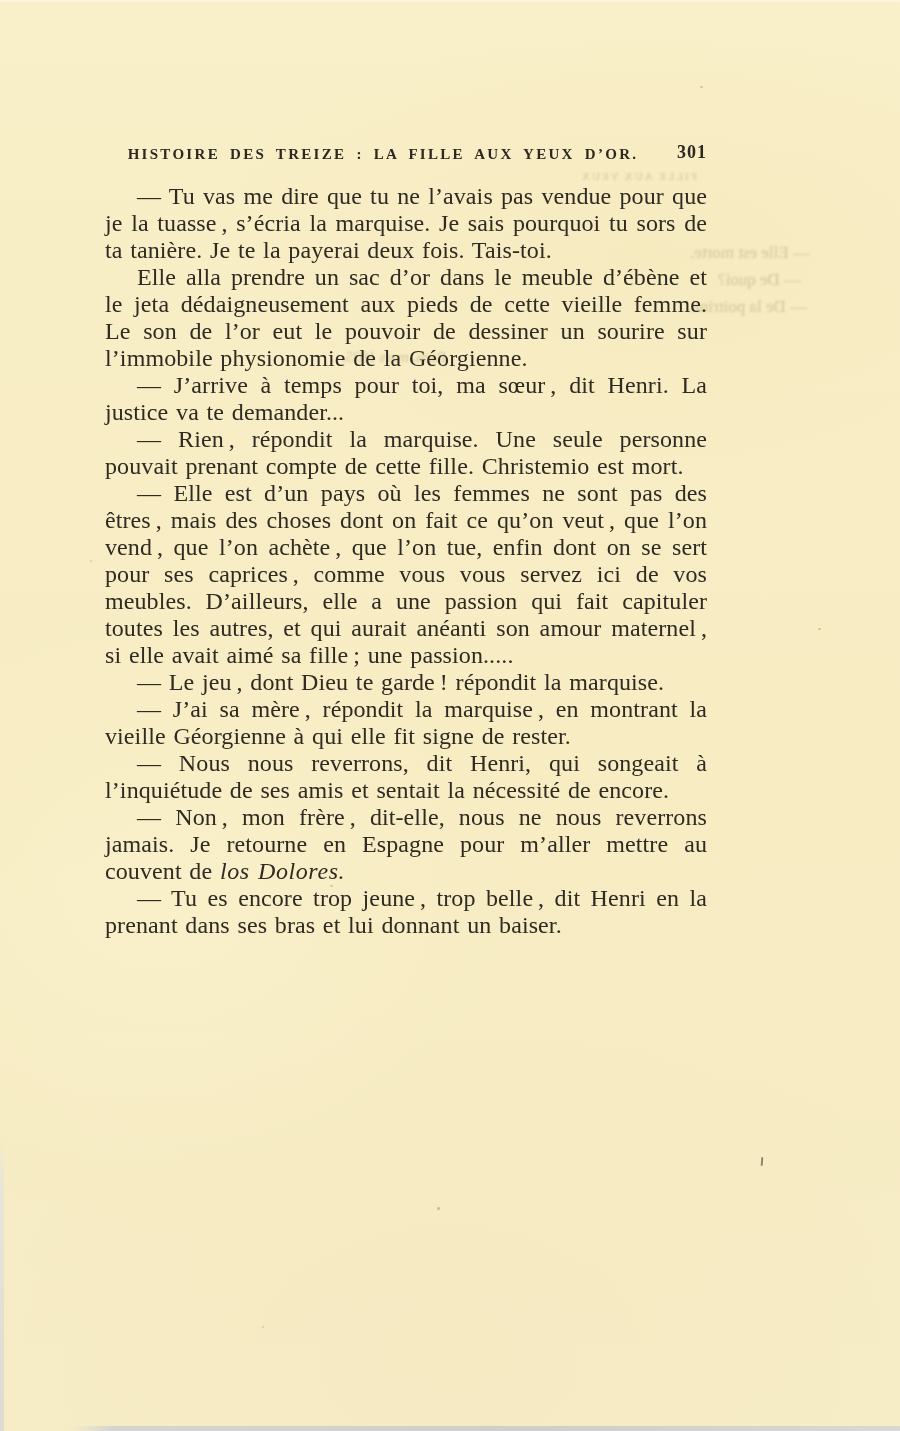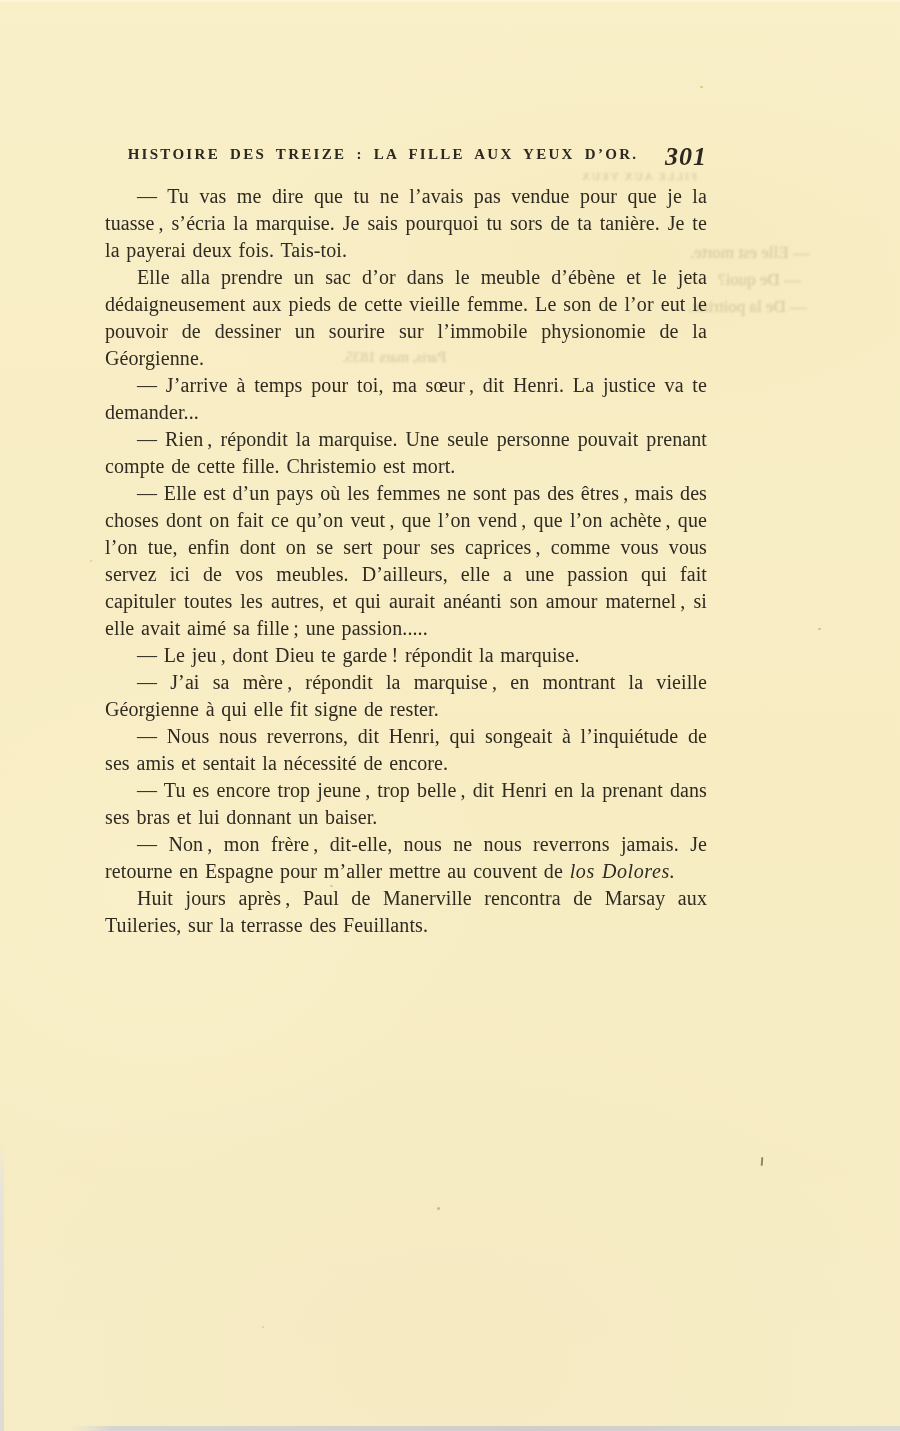--- a/index.html
+++ b/index.html
@@ -35,25 +35,25 @@
   .content{position:absolute;left:105px;top:146px;width:602px;}
   .running-head{position:relative;height:22px;color:#2e2920;}
   .head-title{
     display:block;text-align:center;
     font-size:15px;font-weight:bold;letter-spacing:2.3px;word-spacing:4px;
     padding-right:46px; 
     white-space:nowrap;
   }
   .folio{
     position:absolute;right:0;top:-4px;
-    font-size:26px;font-weight:bold;letter-spacing:1px;font-style:italic;
+    font-size:18px;font-weight:bold;letter-spacing:1px;
   }
   .body-text{
     margin-top:15px;
-    font-size:20px;line-height:27px;color:#2f2a22;
+    font-size:24px;line-height:27px;color:#2f2a22;
     text-align:justify;word-spacing:1.6px;letter-spacing:0.1px;
   }
   .body-text p{margin:0;text-indent:32px;}
   .it{font-style:italic;letter-spacing:0.6px;}
   
   .ghost{
     position:absolute;white-space:nowrap;
     transform:scaleX(-1);
     color:rgba(122,111,78,0.30);
     filter:blur(0.8px);
@@ -90,23 +90,22 @@
     </div>
     <div class="body-text" id="body-text">
         <p><span>— Tu vas me dire que tu ne l’avais pas vendue pour que je la tuasse , s’écria la marquise. Je sais pourquoi tu sors de ta tanière. Je te la payerai deux fois. Tais-toi.</span></p>
         <p><span>Elle alla prendre un sac d’or dans le meuble d’ébène et le jeta dédaigneusement aux pieds de cette vieille femme. Le son de l’or eut le pouvoir de dessiner un sourire sur l’immobile physionomie de la Géorgienne.</span></p>
         <p><span>— J’arrive à temps pour toi, ma sœur , dit Henri. La justice va te demander...</span></p>
         <p><span>— Rien , répondit la marquise. Une seule personne pouvait prenant compte de cette fille. Christemio est mort.</span></p>
         <p><span>— Elle est d’un pays où les femmes ne sont pas des êtres , mais des choses dont on fait ce qu’on veut , que l’on vend , que l’on achète , que l’on tue, enfin dont on se sert pour ses caprices , comme vous vous servez ici de vos meubles. D’ailleurs, elle a une passion qui fait capituler toutes les autres, et qui aurait anéanti son amour maternel , si elle avait aimé sa fille ; une passion.....</span></p>
         <p><span>— Le jeu , dont Dieu te garde ! répondit la marquise.</span></p>
         <p><span>— J’ai sa mère , répondit la marquise , en montrant la vieille Géorgienne à qui elle fit signe de rester.</span></p>
         <p><span>— Nous nous reverrons, dit Henri, qui songeait à l’inquiétude de ses amis et sentait la nécessité de encore.</span></p>
+        <p><span>— Non , mon frère , dit-elle, nous ne nous reverrons jamais. Je retourne en Espagne pour m’aller mettre au couvent de </span><span class="it">los Dolores.</span></p>
         <p><span>— Tu es encore trop jeune , trop belle , dit Henri en la prenant dans ses bras et lui donnant un baiser.</span></p>
-        <p><span>— Non , mon frère , dit-elle, nous ne nous reverrons jamais. Je retourne en Espagne pour m’aller mettre au couvent de </span><span class="it">los Dolores.</span></p>
-        <p><span>Huit jours après , Paul de Manerville rencontra de Marsay aux Tuileries, sur la terrasse des Feuillants.</span></p>
       </div>
   </div>
 
   <span class="speck sp1"></span>
   <span class="speck sp2"></span>
   <span class="speck sp3"></span>
   <span class="speck sp4"></span>
   <span class="speck sp5"></span>
   <span class="speck sp6"></span>
   <span class="speck sp7"></span>

